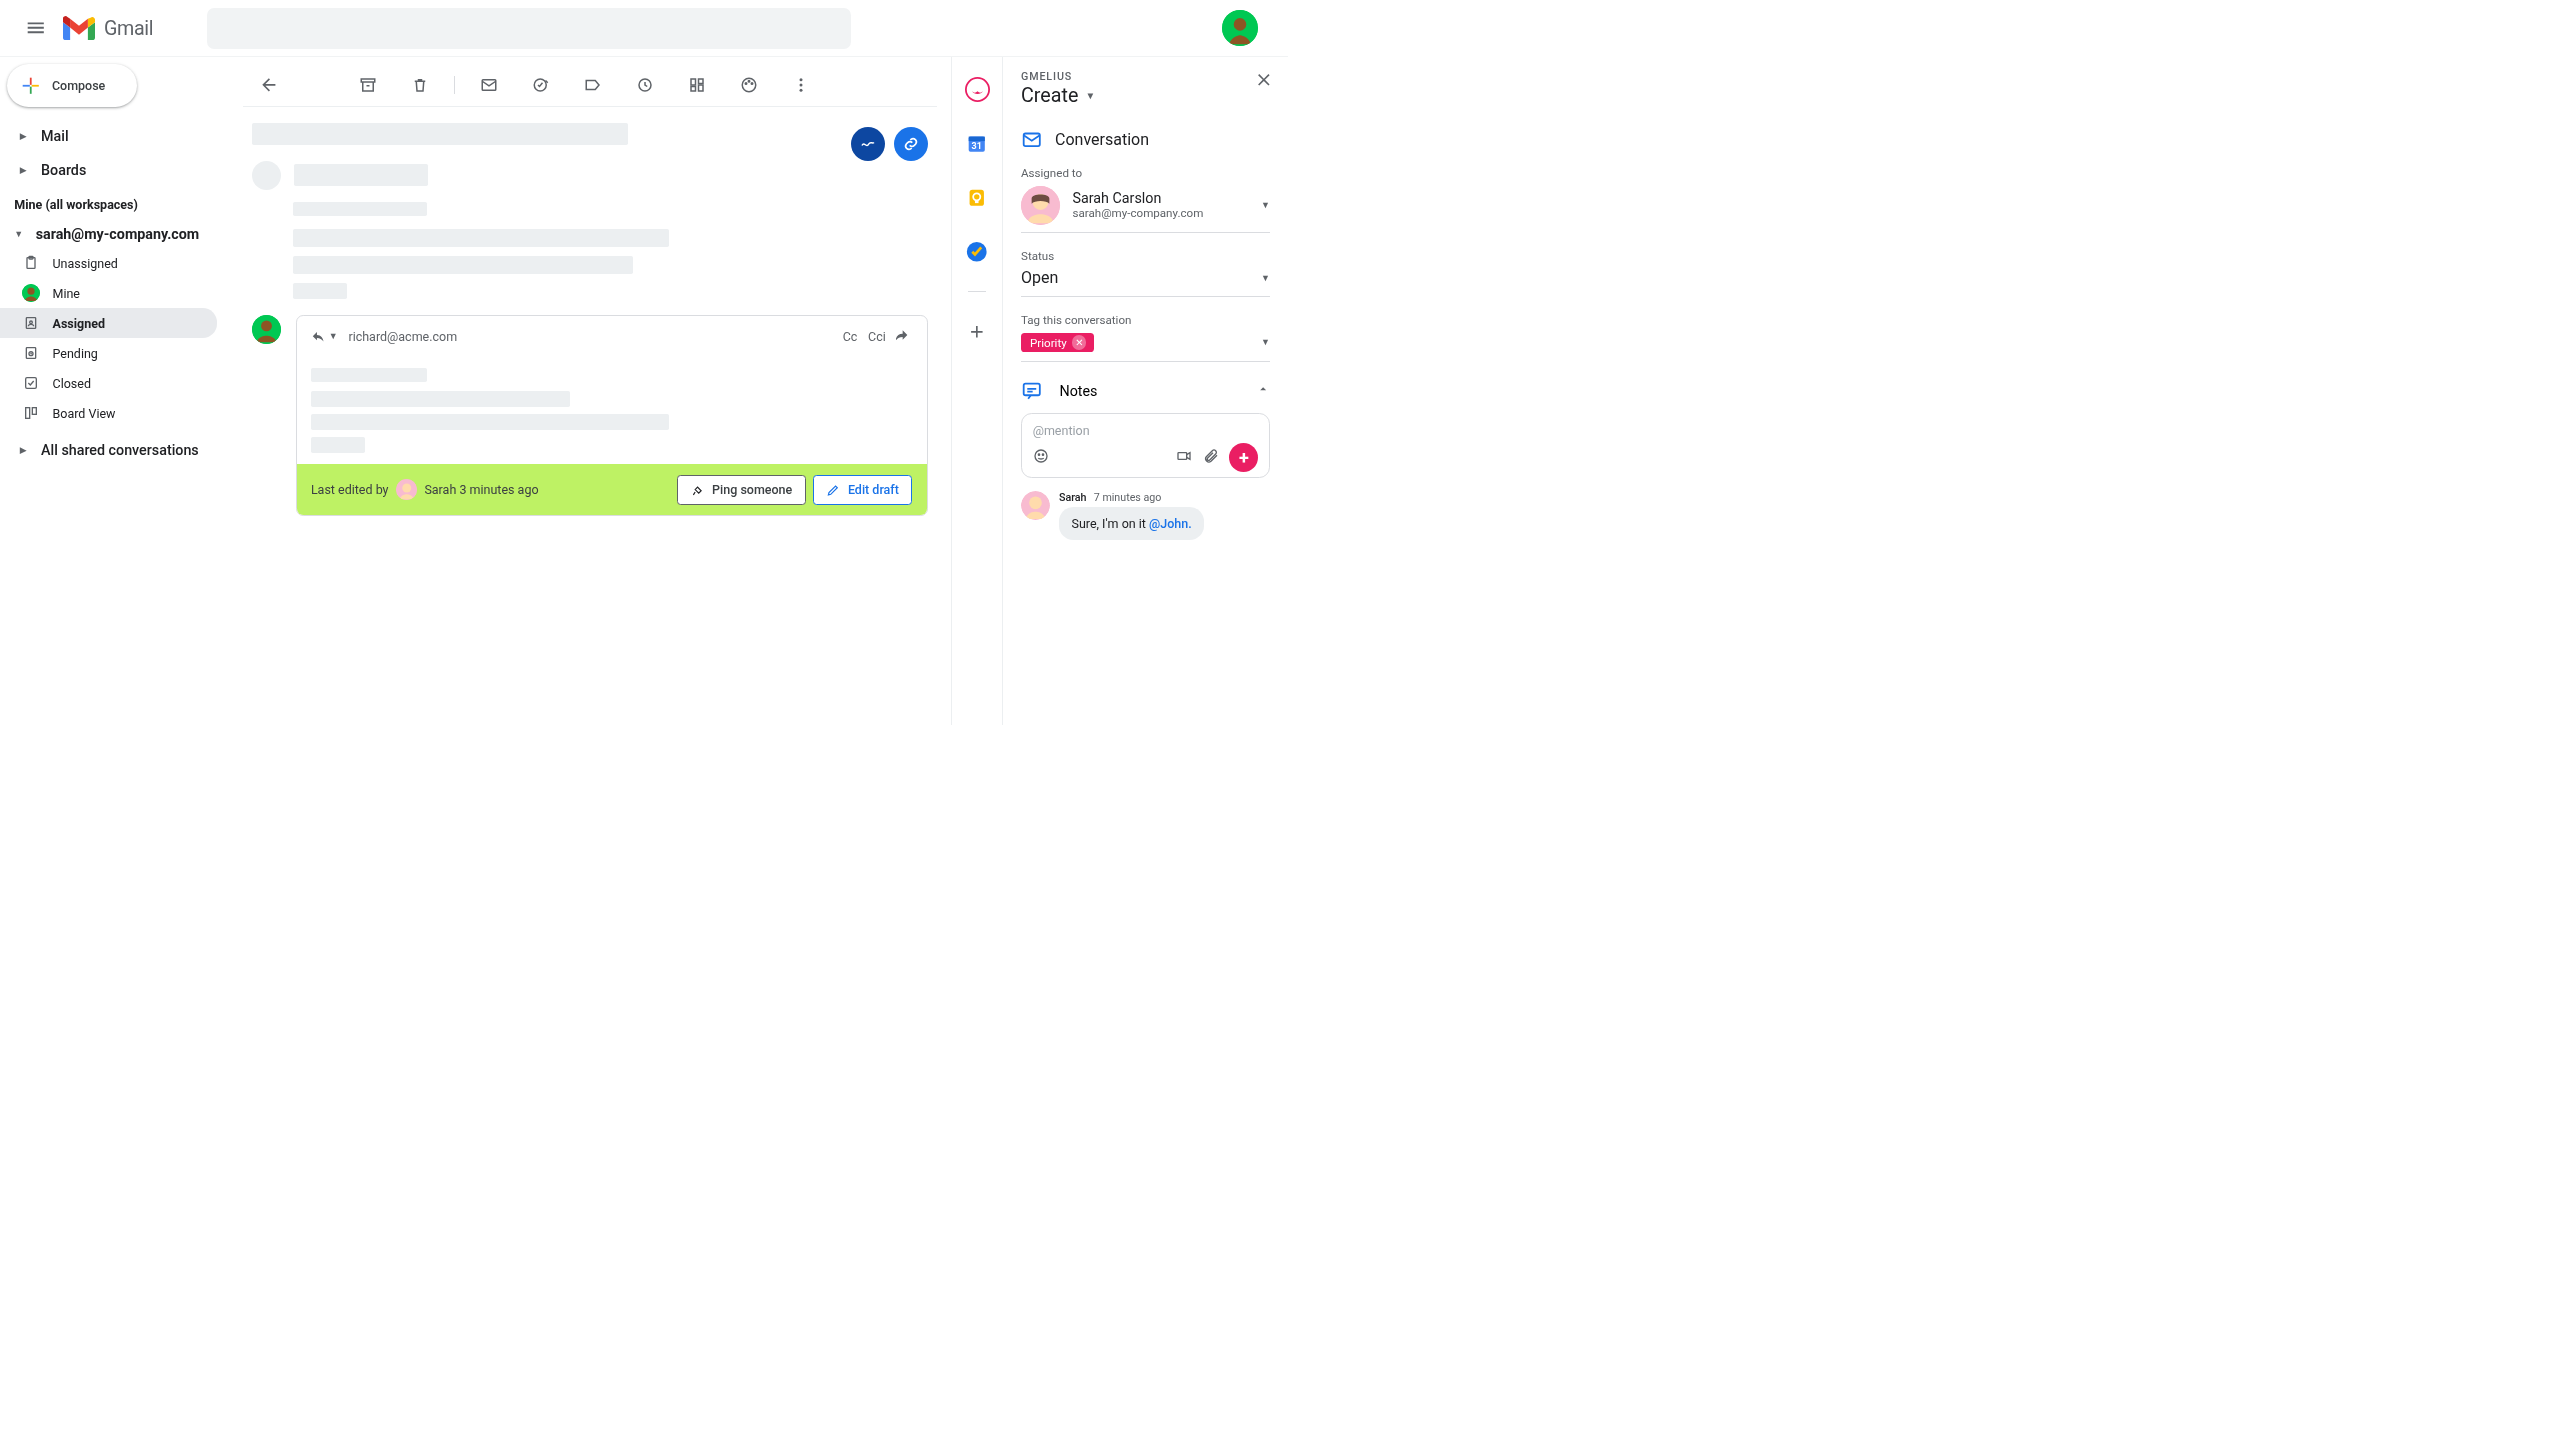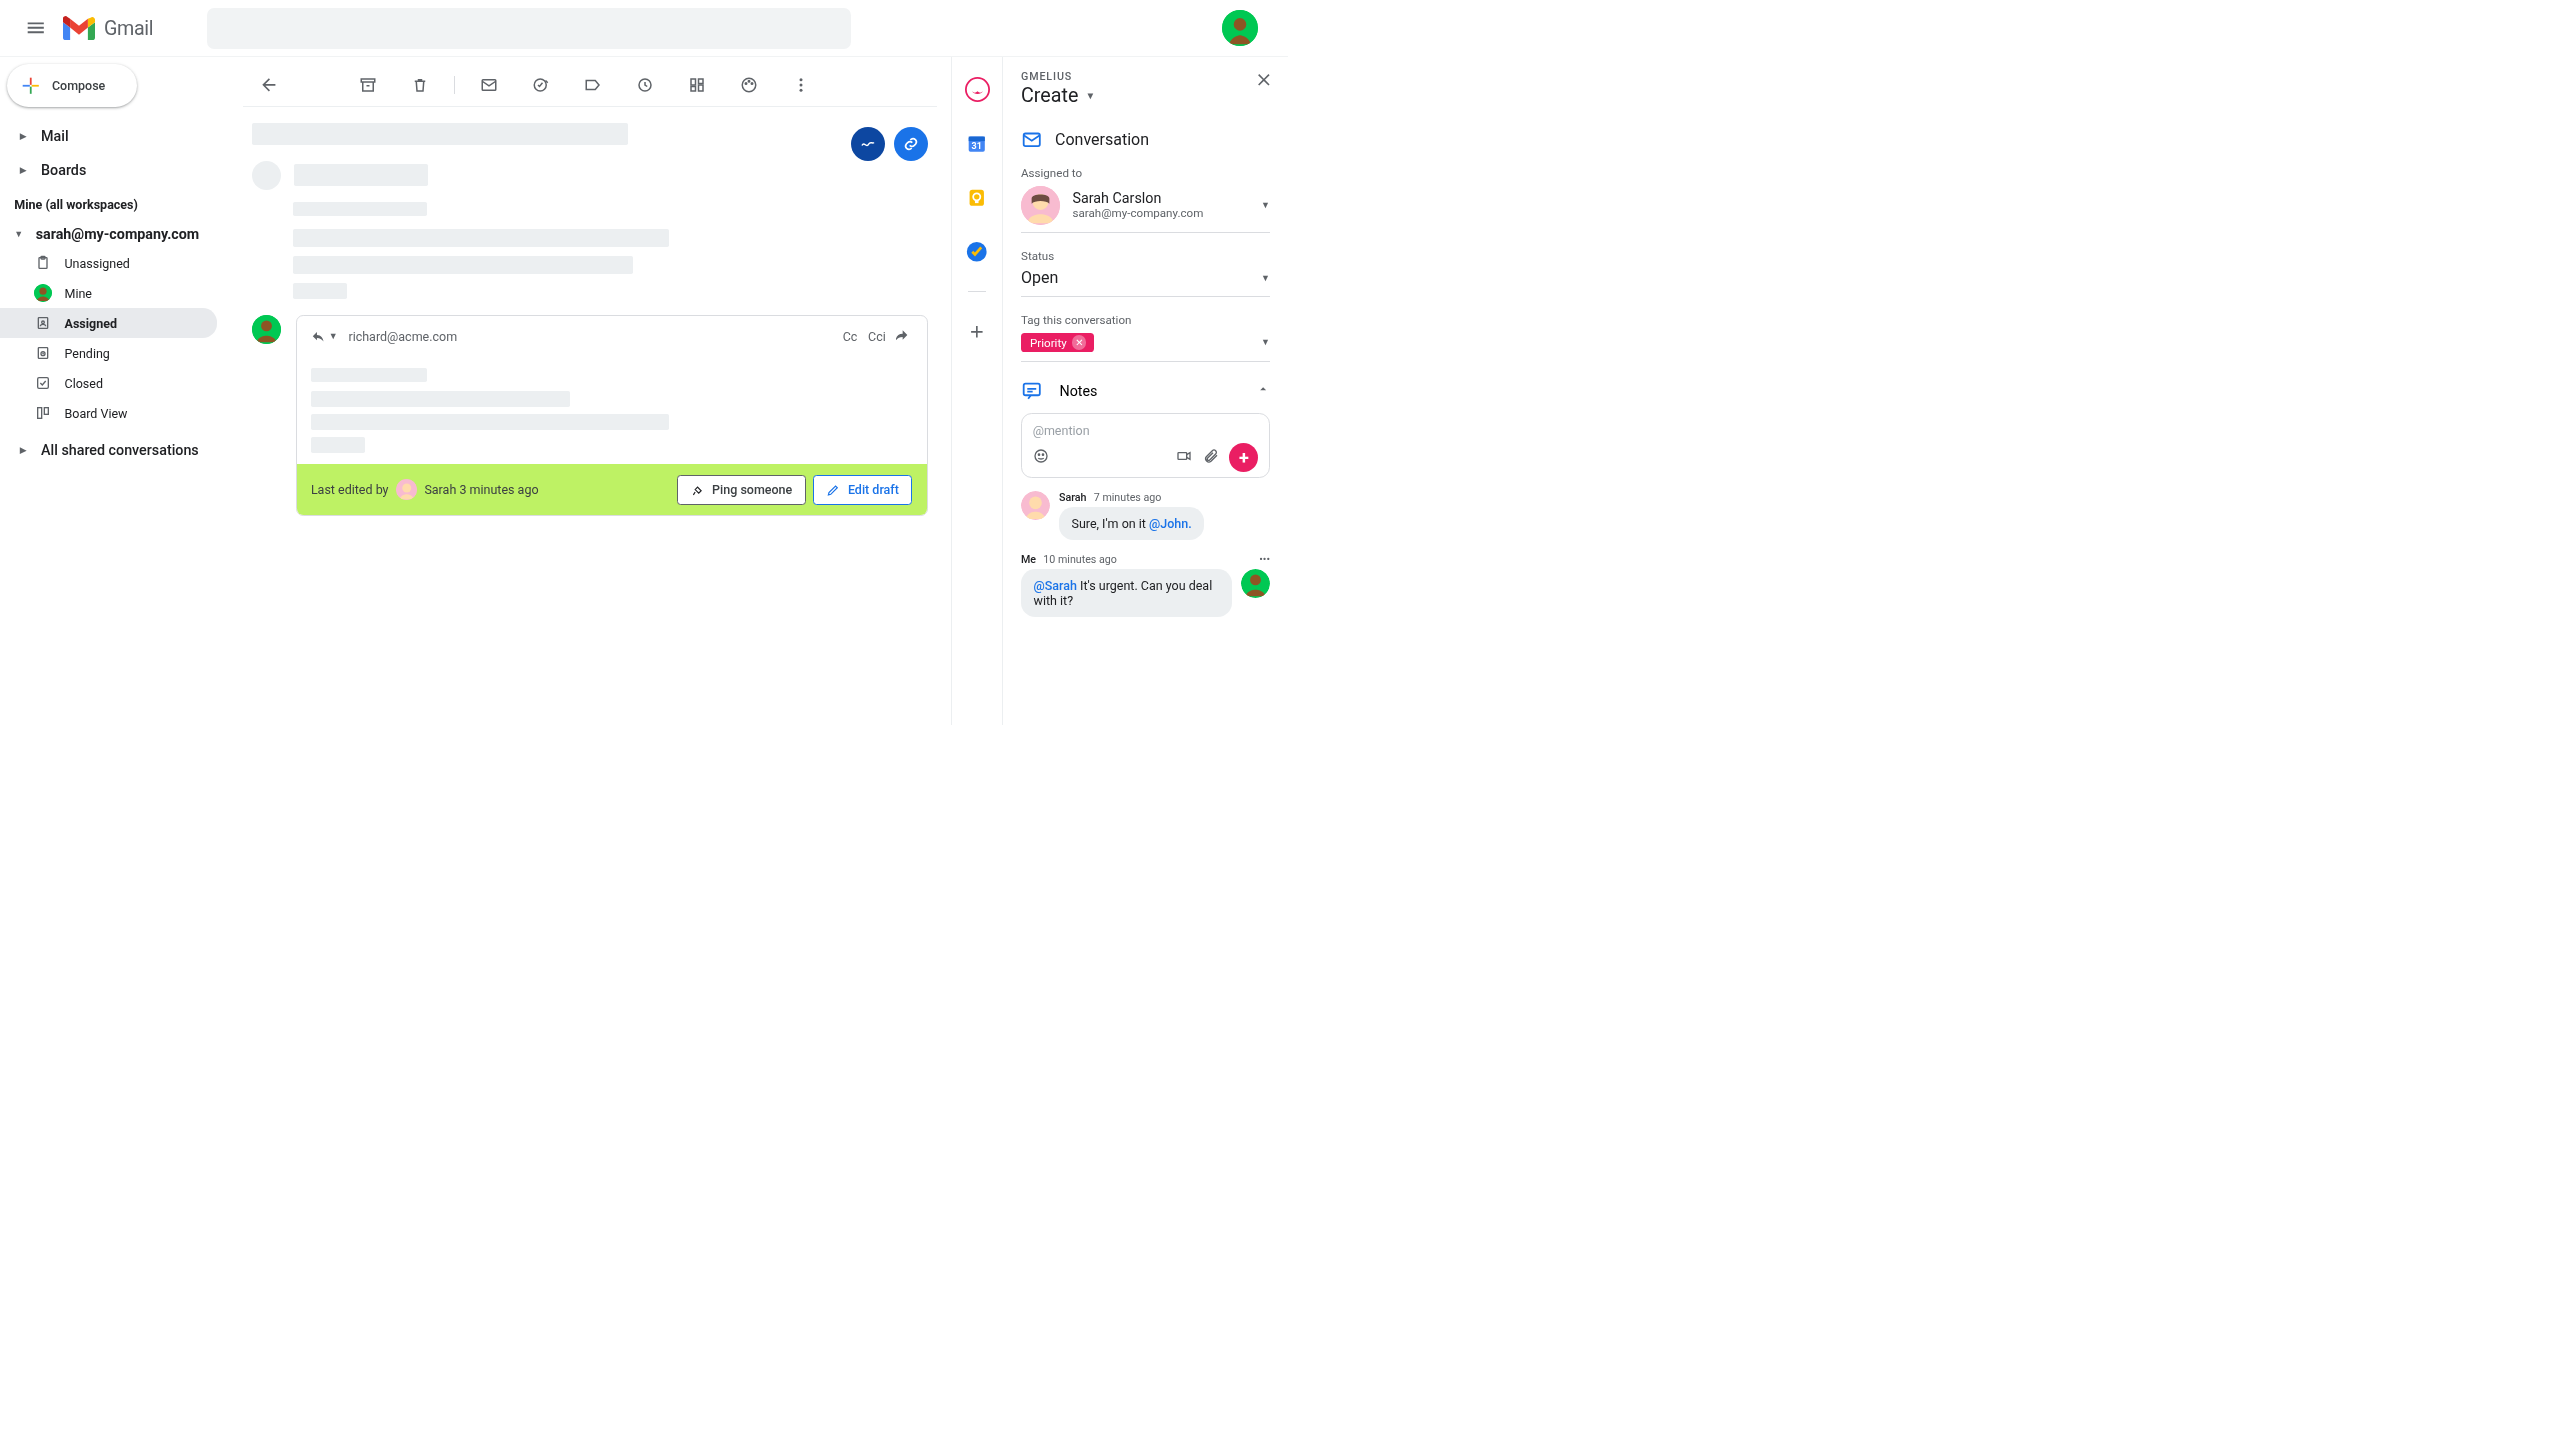--- a/index.html
+++ b/index.html
@@ -14,21 +14,21 @@
 .search-bar { height: 41px; background: #f1f3f4; border-radius: 7.2px; width: 100%; }
 .avatar-top { width: 36px; height: 36px; border-radius: 50%; background: #00c853; margin-left: auto; margin-right: 16px; overflow: hidden; display:flex; align-items:center; justify-content:center;}
 .main { flex: 1; display: flex; overflow: hidden; }
 .sidebar { width: 229px; padding-top: 7.2px; overflow-y: auto; }
 .compose-btn { margin: 0 0 14.3px 7.2px; height: 43px; width: 130px; border-radius: 21.5px; background: #fff; box-shadow: 0 0.9px 1.8px rgba(60,64,67,.3), 0 0.9px 2.7px 0.9px rgba(60,64,67,.15); display: flex; align-items: center; padding: 0 21.5px 0 12.5px; gap: 10.7px; cursor: pointer; border:none; font-size:12.5px; color:#3c4043; font-weight:500;}
 .compose-plus { width:21.5px; height:21.5px; }
 .nav-row { height: 29px; display: flex; align-items: center; padding: 0 10.7px 0 19.7px; cursor: pointer; color: #202124; border-radius: 0 14.3px 14.3px 0; margin-right: 12.5px;}
 .nav-row .chevron-sm { width: 10.7px; margin-right: 10.7px; color:#5f6368; font-size:9px;}
 .nav-row.bold { font-weight: 700; }
 .nav-header { height: 29px; display: flex; align-items: center; padding: 0 10.7px 0 10.7px; font-size: 12.5px; font-weight: 700; color:#202124; }
-.nav-item { height: 30px; display: flex; align-items: center; padding-left: 34px; cursor: pointer; font-size: 12.5px; color:#202124; border-radius: 0 14.3px 14.3px 0; margin-right: 12.5px; gap: 12.5px;}
+.nav-item { height: 30px; display: flex; align-items: center; padding-left: 22px; cursor: pointer; font-size: 12.5px; color:#202124; border-radius: 0 14.3px 14.3px 0; margin-right: 12.5px; gap: 12.5px;}
 .nav-item.active { background: #e8eaed; font-weight: 700; border-radius: 0 14.3px 14.3px 0; }
 .nav-item .nav-ico { width: 18px; height: 18px; display:flex; align-items:center; justify-content:center; color:#5f6368;}
 .nav-item .avatar-tiny { width:18px; height:18px; border-radius:50%; background:#00c853; overflow:hidden;}
 .content { flex: 1; border-right: 0.9px solid #eceff1; padding: 7.2px 14.3px 0 14.3px; overflow-y: auto; }
 .toolbar { height: 43px; display: flex; align-items: center; gap: 16px; padding: 0 7.2px; border-bottom: 0.9px solid #eceff1; }
 .tb-ico { width: 36px; height: 36px; display:flex; align-items:center; justify-content:center; color:#5f6368; cursor:pointer; border-radius:50%;}
 .tb-divider { width:0.9px; height:18px; background:#dadce0; }
 .message-area { padding: 16px 9px 0 9px; }
 .placeholder { background:#eceff1; border-radius:1.8px; }
 .circle-ph { width:29px; height:29px; border-radius:50%; background:#eceff1; }
@@ -493,36 +493,17 @@
           <div class="note-meta">
             <span class="author">Sarah</span>
             <span>7 minutes ago</span>
           </div>
           <div class="note-bubble">
             <span>Sure, I'm on it  </span><span class="mention">@John.</span>
           </div>
         </div>
       </div>
 
-      <div style="margin-top:12.5px;">
-        <div class="note-meta" style="padding-left:0;">
-          <span class="author">Me</span>
-          <span>10 minutes ago</span>
-          <span class="note-dots">•••</span>
-        </div>
-        <div style="display:flex; gap:9px; margin-top:3.6px;">
-          <div class="note-bubble" style="flex:1;">
-            <span class="mention">@Sarah</span><span> It's urgent. Can you deal with it?</span>
-          </div>
-          <div class="note-av">
-              <svg class="face" viewBox="0 0 32 32">
-                <circle cx="16" cy="16" r="16" fill="#00c853"></circle>
-                <circle cx="16" cy="12" r="6" fill="#8d5524"></circle>
-                <path d="M5 30c2-6 8-7 11-7s9 1 11 7" fill="#8d5524"></path>
-              </svg>
-            </div>
-        </div>
-      </div>
 
     </div>
   </div>
 </div>
 
 
 </body></html>

